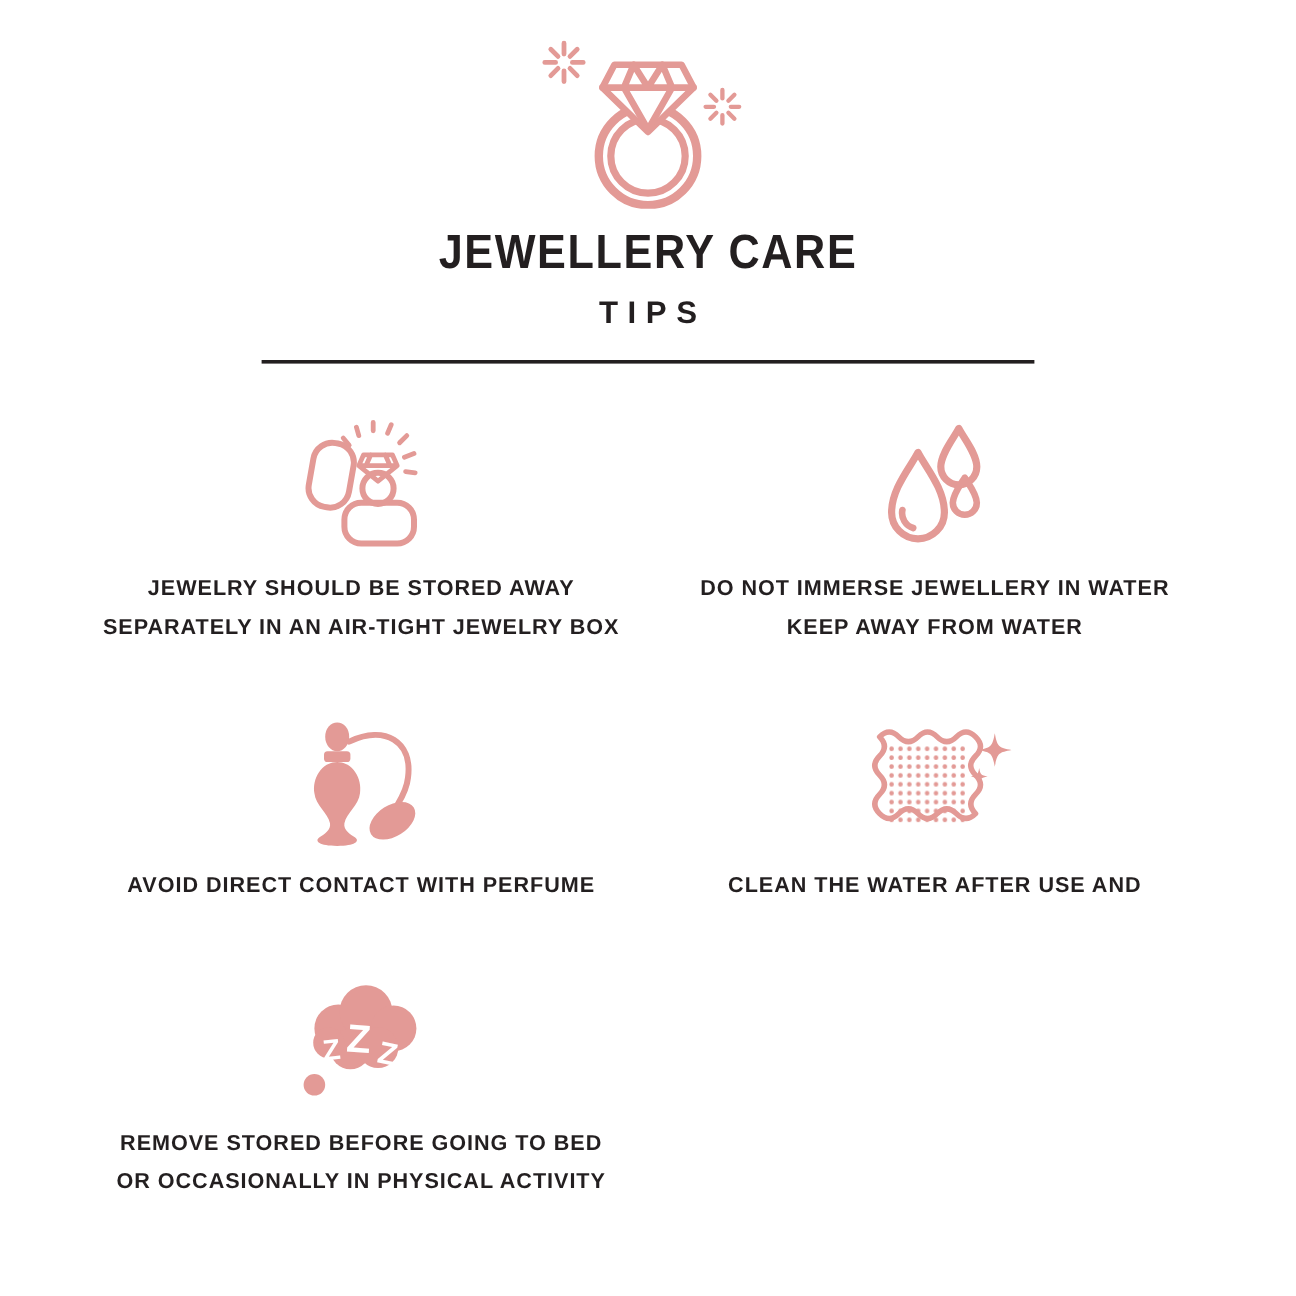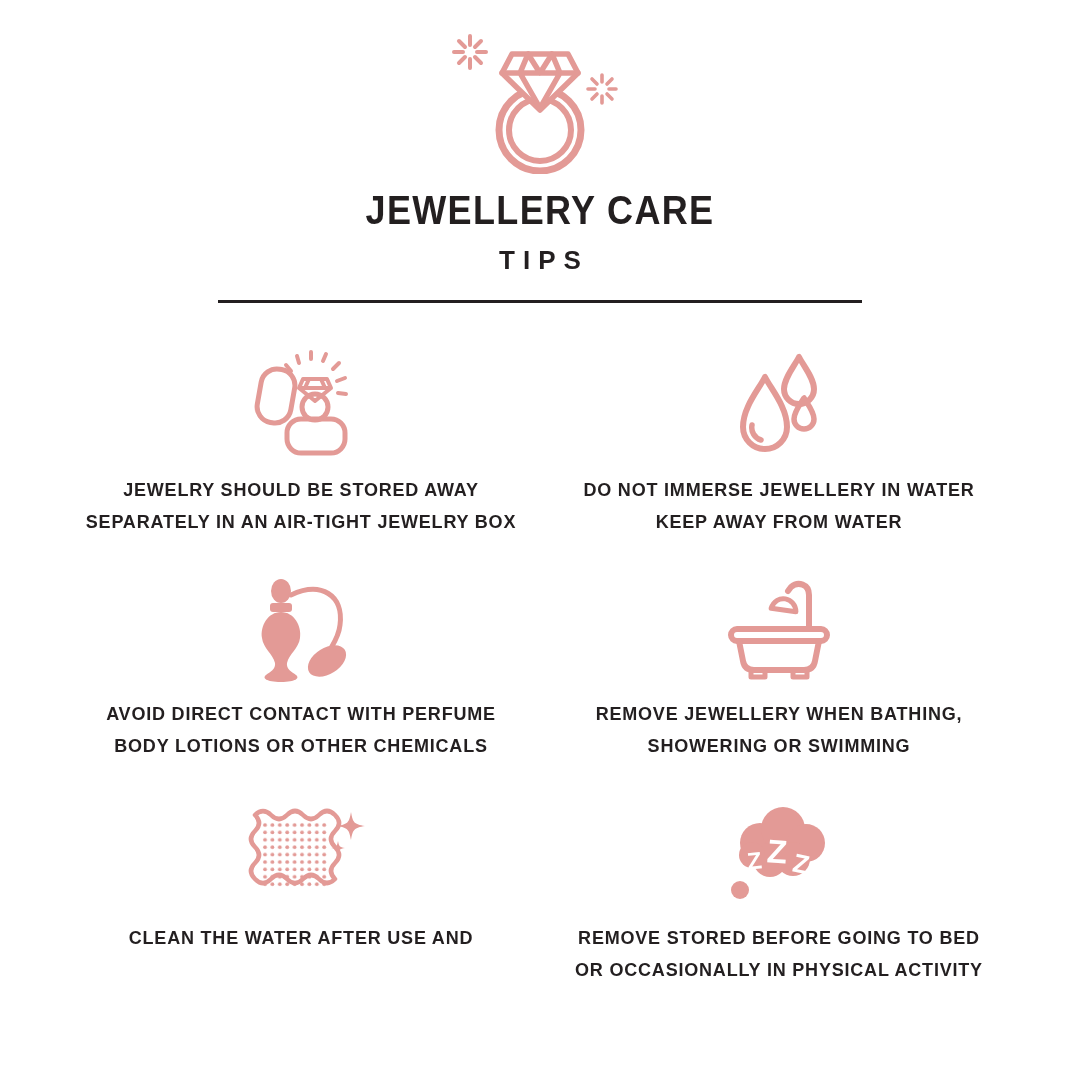--- a/index.html
+++ b/index.html
@@ -17,21 +17,21 @@
     margin-top:14px; font-size:40px; font-weight:800; letter-spacing:1.5px;
     transform:scaleX(0.9); transform-origin:center; white-space:nowrap;
   }
   .subtitle {
     margin-top:12px; font-size:26px; font-weight:700; letter-spacing:8px;
     text-indent:8px; white-space:nowrap;
   }
   .divider { width:644px; height:3px; background:var(--ink); margin:24px auto 0; }
   .grid {
     display:grid; grid-template-columns:478px 478px; justify-content:center;
-    margin-top:46px; row-gap:35px;
+    margin-top:46px; row-gap:58px;
   }
   .tip { display:flex; flex-direction:column; align-items:center; }
   .tip-icon {
     height:112px; display:flex; align-items:flex-end; justify-content:center;
     margin-bottom:13px; color:var(--accent);
   }
   .tip-text {
     font-size:18px; font-weight:700; letter-spacing:0.8px; line-height:32px;
     text-align:center; white-space:nowrap;
   }
@@ -106,39 +106,23 @@
         <svg width="120" height="110" viewBox="0 0 120 110" fill="currentColor" stroke="none">
           <ellipse cx="40" cy="16" rx="10" ry="12"></ellipse>
           <rect x="29" y="28" width="22" height="9" rx="3"></rect>
           <path d="M40,37 C53,37 61,51 59,63 C58,73 48,79 46,88 C45,94 51,97 55,100 C59,103 55,107 40,107 C25,107 21,103 25,100 C29,97 35,94 34,88 C32,79 22,73 21,63 C19,51 27,37 40,37 Z"></path>
           <path d="M50,20 C80,6 103,20 99,50 C98,60 93,68 90,73" fill="none" stroke="currentColor" stroke-width="5" stroke-linecap="round"></path>
           <ellipse cx="86" cy="86" rx="21" ry="13" transform="rotate(-32 86 86)"></ellipse>
         </svg>
       </div>
       <div class="tip-text">
         <div>AVOID DIRECT CONTACT WITH PERFUME</div>
-        <div>BODY LOTIONS OR OTHER CHEMICALS</div>
       </div>
     </div>
 
-    <div class="tip">
-      <div class="tip-icon">
-        <svg width="126" height="112" viewBox="0 0 124 112" fill="none" stroke="currentColor" stroke-linecap="round" stroke-linejoin="round">
-          <path d="M92,56 V22 C92,11 81,8 74,14 L71,18" stroke-width="6"></path>
-          <path d="M55,37 C58,21 78,23 80,37 L55,37 Z" stroke-width="5" transform="rotate(8 67 30)"></path>
-          <rect x="14" y="56" width="96" height="12" rx="6" stroke-width="6"></rect>
-          <path d="M22,68 L26,88 C27,94 31,97 37,97 H87 C93,97 97,94 98,88 L102,68" stroke-width="6"></path>
-          <path d="M34,97 v7 h14 v-7 M76,97 v7 h14 v-7" stroke-width="5"></path>
-        </svg>
-      </div>
-      <div class="tip-text">
-        <div>REMOVE JEWELLERY WHEN BATHING,</div>
-        <div>SHOWERING OR SWIMMING</div>
-      </div>
-    </div>
 
     <div class="tip">
       <div class="tip-icon">
         <svg width="132" height="112" viewBox="0 0 132 112" fill="none" stroke="none">
           <defs>
             <pattern id="clothdots" x="27" y="25" width="7.4" height="7.4" patternUnits="userSpaceOnUse">
               <circle cx="3" cy="3" r="1.9" fill="currentColor"></circle>
             </pattern>
           </defs>
           <path d="M20,18 q8,-8 16,0 t16,0 t16,0 t16,0 t16,0 q8,8 0,16 t0,16 t0,16 t0,16 q-8,8 -16,0 t-16,0 t-16,0 t-16,0 t-16,0 q-8,-8 0,-16 t0,-16 t0,-16 t0,-16 Z" stroke="currentColor" stroke-width="4.5" stroke-linejoin="round" fill="none"></path>

